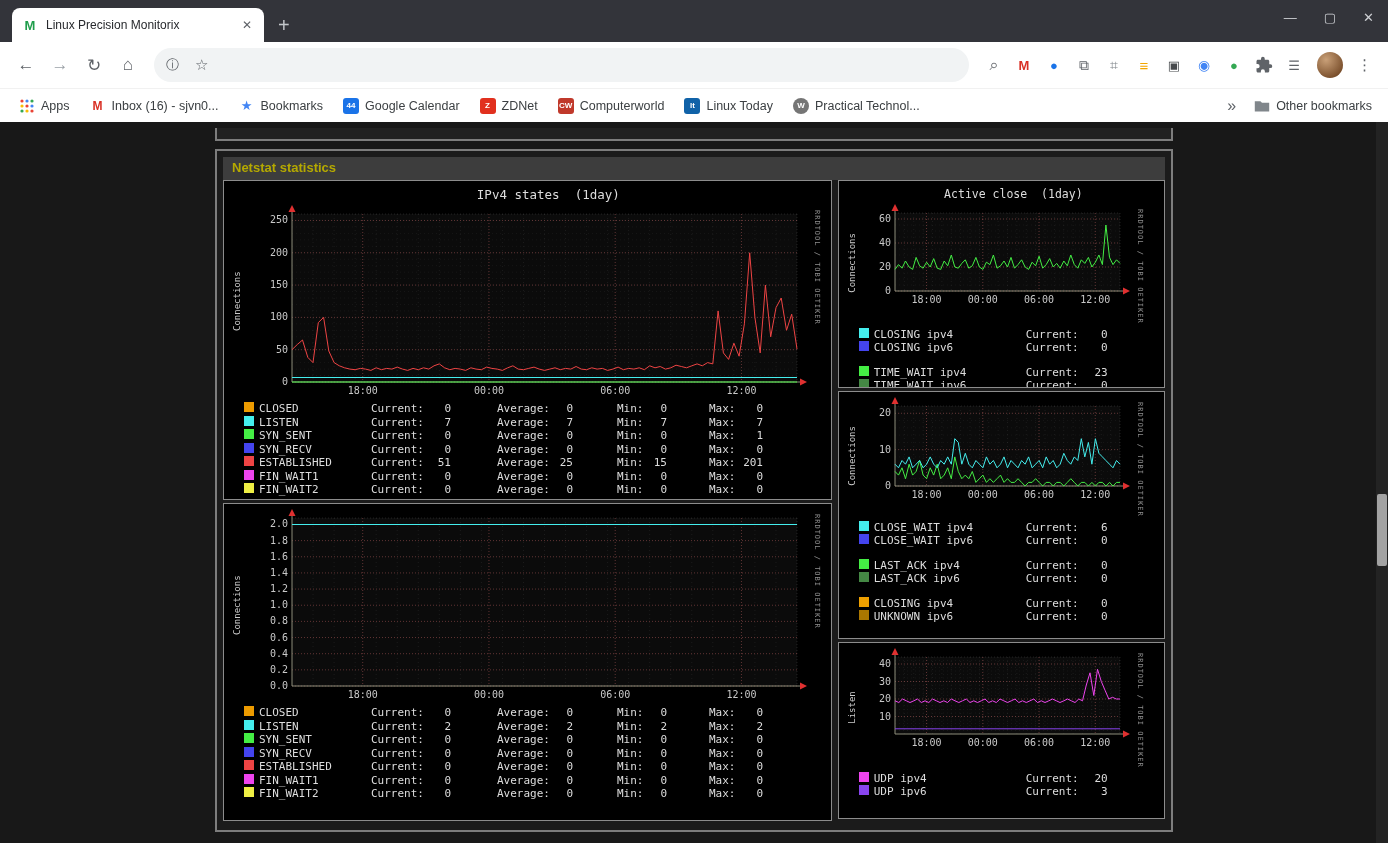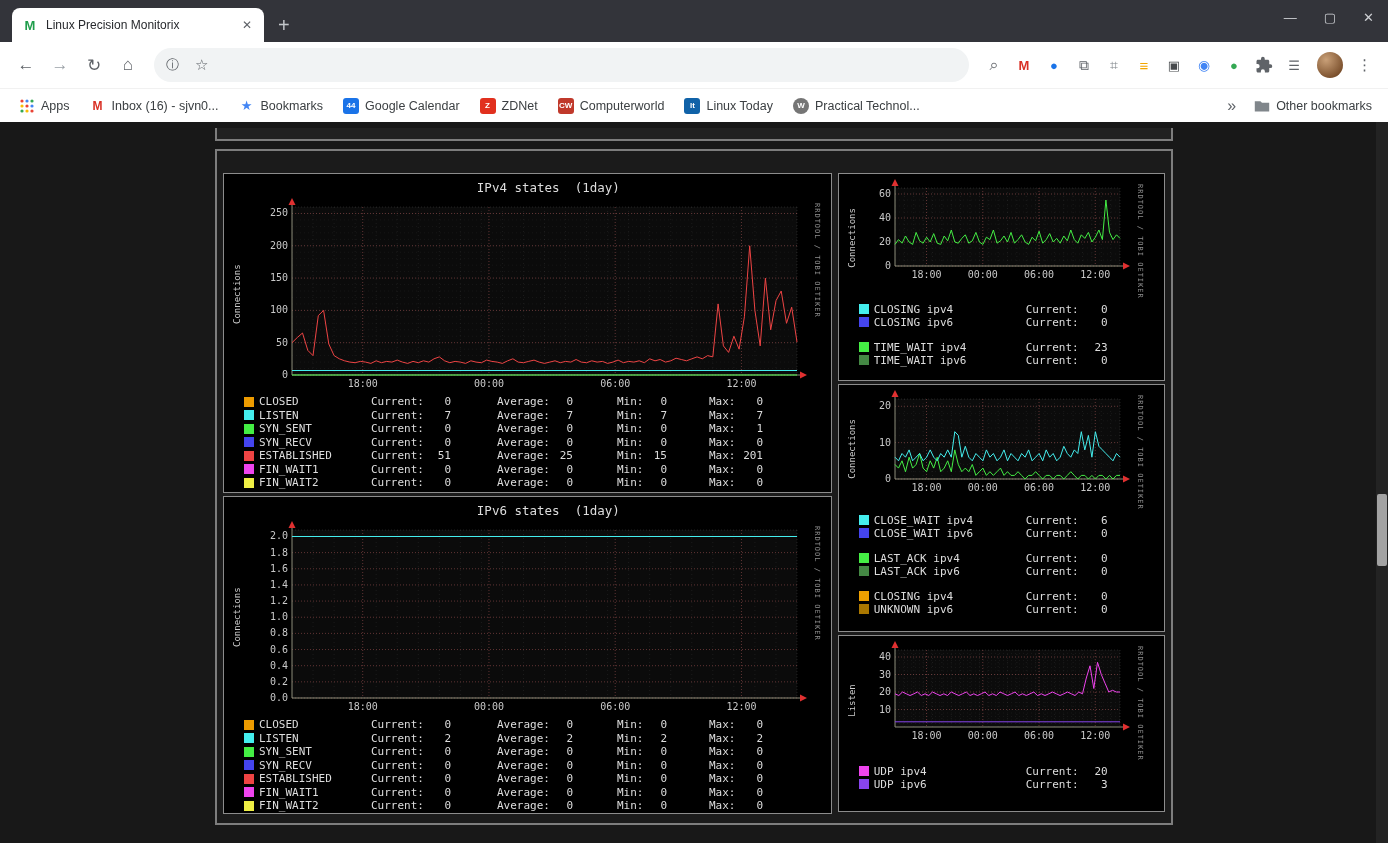--- a/index.html
+++ b/index.html
@@ -33,37 +33,37 @@
 .bm-label{font-size:12.5px;color:#3c4043;white-space:nowrap}
 .bm-ico{width:16px;height:16px;display:flex;align-items:center;justify-content:center;flex:none}
 .tile{width:16px;height:16px;border-radius:3px;color:#fff;display:flex;align-items:center;justify-content:center;font-size:8px;font-weight:bold}
 .bm-overflow{color:#5f6368;font-size:16px;padding:0 12px}
 .bm-other{display:flex;align-items:center;gap:6px;padding:0 6px}
 
 .content{flex:1;position:relative;overflow:hidden;background:#181818}
 .prevbox{width:958px;height:13px;margin:6px auto 8px;border:2px solid #7d7d7d;border-top:none;background:#212121}
 .section{width:958px;margin:0 auto;border:2px solid #7d7d7d;background:#1b1b1b;padding:6px}
 .section-title{background:#3d3d3d;color:#b5a900;font-weight:bold;font-size:13px;padding:3px 9px;height:23px}
-.cols{display:flex;gap:6px;margin-top:16px}
+.cols{display:flex;gap:6px;margin-top:0}
 .col-left{width:610px}
 .col-right{width:328px}
 .graph-box{border:1px solid #8c8c8c;background:#000;margin-bottom:3px;padding:4px 0 4px 6px;font-family:"DejaVu Sans Mono",monospace;overflow:hidden}
 [data-chart="ipv4_states"]{height:320px}
 [data-chart="ipv6_states"]{height:318px}
 [data-chart="active_close"]{height:208px}
 [data-chart="passive_close"]{height:248px}
 [data-chart="udp_statistics"]{height:177px}
 .g-title{color:#ddd;font-size:12.5px;text-align:center;padding:2px 0 2px 36px;white-space:pre}
 .small .g-title{padding-left:18px;font-size:11.5px}
 .g-row{display:flex}
 .g-row svg{display:block}
 .g-ylabel{width:14px;display:flex;align-items:center;justify-content:center;color:#ccc;font-size:9px;writing-mode:vertical-rl;transform:rotate(180deg)}
 .g-wm{width:12px;color:#8f8f8f;font-size:7px;writing-mode:vertical-rl;padding-top:6px;letter-spacing:1px;white-space:nowrap;overflow:hidden}
 .legend{margin:4px 0 0 14px;color:#ddd;font-size:11px}
-.lrow{display:flex;align-items:center;height:13.5px}
+.lrow{display:flex;align-items:flex-start;height:13.5px}
 .small .lrow{height:13px}
 .sw{width:10px;height:10px;margin-right:5px;flex:none}
 .lname{width:112px;white-space:pre}
 .lg-small .lname{width:152px}
 .lpair{display:inline-flex;justify-content:space-between}
 .lg-large .p0{width:80px}
 .lg-large .p1{width:76px;margin-left:46px}
 .lg-large .p2{width:50px;margin-left:44px}
 .lg-large .p3{width:54px;margin-left:42px}
 .lg-small .p0{width:82px}
@@ -184,20 +184,21 @@
             <path fill="#80868b" d="M1 2h7l2 2h9v11H1z"></path>
           </svg>
         </span>
       <span class="bm-label" data-name="other-bookmarks-label">Other bookmarks</span>
     </div>
   </div>
 
   <div class="content" data-name="page-content">
     <div class="prevbox" data-name="previous-section-partial"></div>
     <div class="section" data-name="netstat-section">
+      <div class="section-title" data-name="section-title">Netstat statistics</div>
       <div class="cols" data-name="graphs-grid">
         <div class="col col-left" data-name="left-column">
           <div class="graph-box" data-chart="ipv4_states" data-name="graph-ipv4-states">
               <div class="g-title" data-name="graph-title">IPv4 states  (1day)</div>
               <div class="g-row">
                 <div class="g-ylabel" data-name="y-axis-label">Connections</div>
                 <svg viewBox="0 0 565 194" width="565" height="194" data-name="plot-ipv4_states">
                   <rect x="48" y="10" width="505" height="168" fill="#0b0b0b"></rect>
                   <line x1="69.04166666666667" y1="10" x2="69.04166666666667" y2="178" stroke="rgba(255,255,255,0.07)" stroke-dasharray="1,3"></line>
                   <line x1="90.08333333333334" y1="10" x2="90.08333333333334" y2="178" stroke="rgba(255,255,255,0.07)" stroke-dasharray="1,3"></line>
@@ -416,21 +417,20 @@
                     <span data-name="legend-stat-value">0</span>
                   </span>
                   <span class="lpair p3">
                     <span data-name="legend-stat-label">Max:</span>
                     <span data-name="legend-stat-value">0</span>
                   </span>
                 </div>
               </div>
             </div>
           <div class="graph-box" data-chart="ipv6_states" data-name="graph-ipv6-states">
-              <div class="g-title" data-name="graph-title">IPv6 states  (1day)</div>
               <div class="g-row">
                 <div class="g-ylabel" data-name="y-axis-label">Connections</div>
                 <svg viewBox="0 0 565 194" width="565" height="194" data-name="plot-ipv6_states">
                   <rect x="48" y="10" width="505" height="168" fill="#0b0b0b"></rect>
                   <line x1="69.04166666666667" y1="10" x2="69.04166666666667" y2="178" stroke="rgba(255,255,255,0.07)" stroke-dasharray="1,3"></line>
                   <line x1="90.08333333333334" y1="10" x2="90.08333333333334" y2="178" stroke="rgba(255,255,255,0.07)" stroke-dasharray="1,3"></line>
                   <line x1="111.125" y1="10" x2="111.125" y2="178" stroke="rgba(255,255,255,0.07)" stroke-dasharray="1,3"></line>
                   <line x1="132.16666666666669" y1="10" x2="132.16666666666669" y2="178" stroke="rgba(255,255,255,0.07)" stroke-dasharray="1,3"></line>
                   <line x1="153.20833333333331" y1="10" x2="153.20833333333331" y2="178" stroke="rgba(255,255,255,0.07)" stroke-dasharray="1,3"></line>
                   <line x1="174.25" y1="10" x2="174.25" y2="178" stroke="rgba(255,255,255,0.07)" stroke-dasharray="1,3"></line>
@@ -630,20 +630,21 @@
                   <span class="lpair p3">
                     <span data-name="legend-stat-label">Max:</span>
                     <span data-name="legend-stat-value">0</span>
                   </span>
                 </div>
               </div>
             </div>
         </div>
         <div class="col col-right" data-name="right-column">
           <div class="graph-box small" data-chart="active_close" data-name="graph-active-close">
+              <div class="g-title" data-name="graph-title">Active close  (1day)</div>
               <div class="g-row">
                 <div class="g-ylabel" data-name="y-axis-label">Connections</div>
                 <svg viewBox="0 0 273 104" width="273" height="104" data-name="plot-active_close">
                   <rect x="36" y="10" width="225" height="78" fill="#0b0b0b"></rect>
                   <line x1="45.375" y1="10" x2="45.375" y2="88" stroke="rgba(255,255,255,0.07)" stroke-dasharray="1,3"></line>
                   <line x1="54.75" y1="10" x2="54.75" y2="88" stroke="rgba(255,255,255,0.07)" stroke-dasharray="1,3"></line>
                   <line x1="64.125" y1="10" x2="64.125" y2="88" stroke="rgba(255,255,255,0.07)" stroke-dasharray="1,3"></line>
                   <line x1="73.5" y1="10" x2="73.5" y2="88" stroke="rgba(255,255,255,0.07)" stroke-dasharray="1,3"></line>
                   <line x1="82.875" y1="10" x2="82.875" y2="88" stroke="rgba(255,255,255,0.07)" stroke-dasharray="1,3"></line>
                   <line x1="92.25" y1="10" x2="92.25" y2="88" stroke="rgba(255,255,255,0.07)" stroke-dasharray="1,3"></line>

